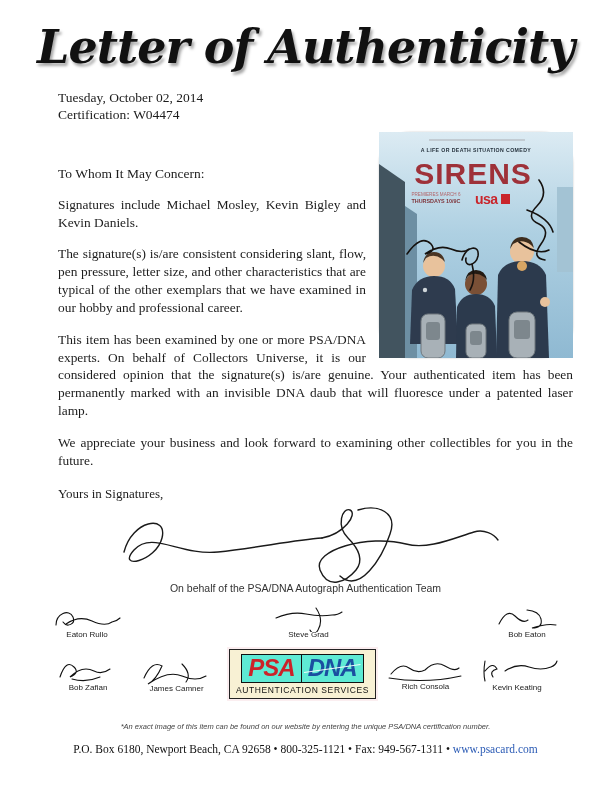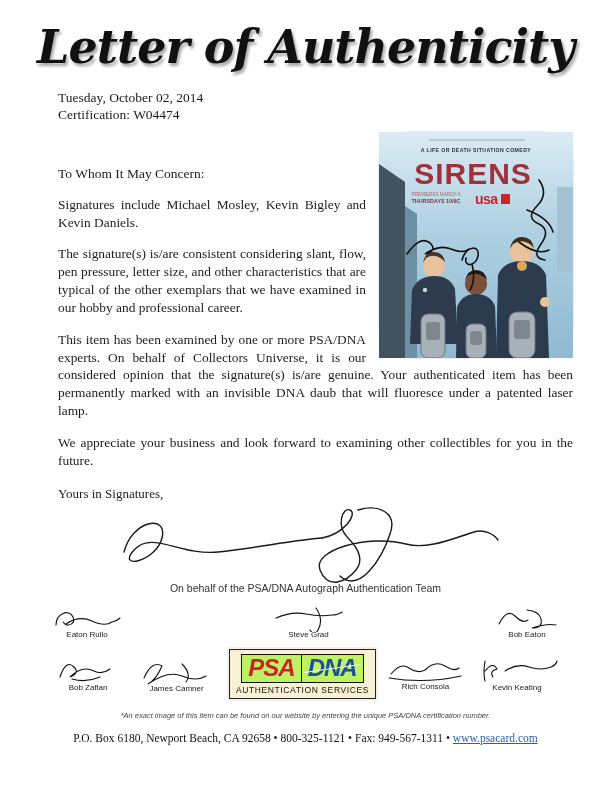--- a/index.html
+++ b/index.html
@@ -47,43 +47,43 @@
     margin-top:-2px;white-space:nowrap;
   }
   .sig-svg{display:block;}
 
   
   .psadna{
     background:#f8f1d4;border:1px solid #222;
     padding:4px 6px 3px 6px;display:flex;flex-direction:column;align-items:center;
     box-shadow:0 0 0 2px #fbeef0;
   }
-  .psadna-box{display:flex;border:1px solid #111;background:#bef264;}
+  .psadna-box{display:flex;border:1px solid #111;background:#5eead4;}
   .psadna-psa,.psadna-dna{
     font-family:"Liberation Sans",sans-serif;font-weight:bold;font-style:italic;
     font-size:24px;line-height:1;padding:1px 6px 2px 6px;letter-spacing:-1px;
   }
   .psadna-psa{color:#cc2229;border-right:1px solid #111;}
   .psadna-dna{color:#1b4fa0;position:relative;}
   .psadna-dna .helix{
     position:absolute;left:2px;right:2px;top:50%;height:3px;
     border-top:1.5px solid #fff;transform:rotate(-8deg);opacity:.9;
   }
   .psadna-sub{
     font-family:"Liberation Sans",sans-serif;font-size:8.5px;color:#111;
     letter-spacing:0.6px;margin-top:2px;white-space:nowrap;
   }
 
   
   .footnote{
     text-align:center;font-family:"Liberation Sans",sans-serif;font-style:italic;
-    font-size:7.5px;color:#444;margin-top:12px;
+    font-size:7.5px;color:#444;margin-top:23px;
   }
   .footer-line{text-align:center;font-size:11.5px;color:#111;margin-top:12px;}
-  .footer-link{color:#2b5bb5;text-decoration:underline;cursor:pointer;}
+  .footer-link{color:#2b5bb5;cursor:pointer;}
   .clear{clear:both;}
 </style>
 </head>
 <body>
 
 <div class="page">
 
   <div class="loa-title">Letter of Authenticity</div>
 
   <div class="letter">

